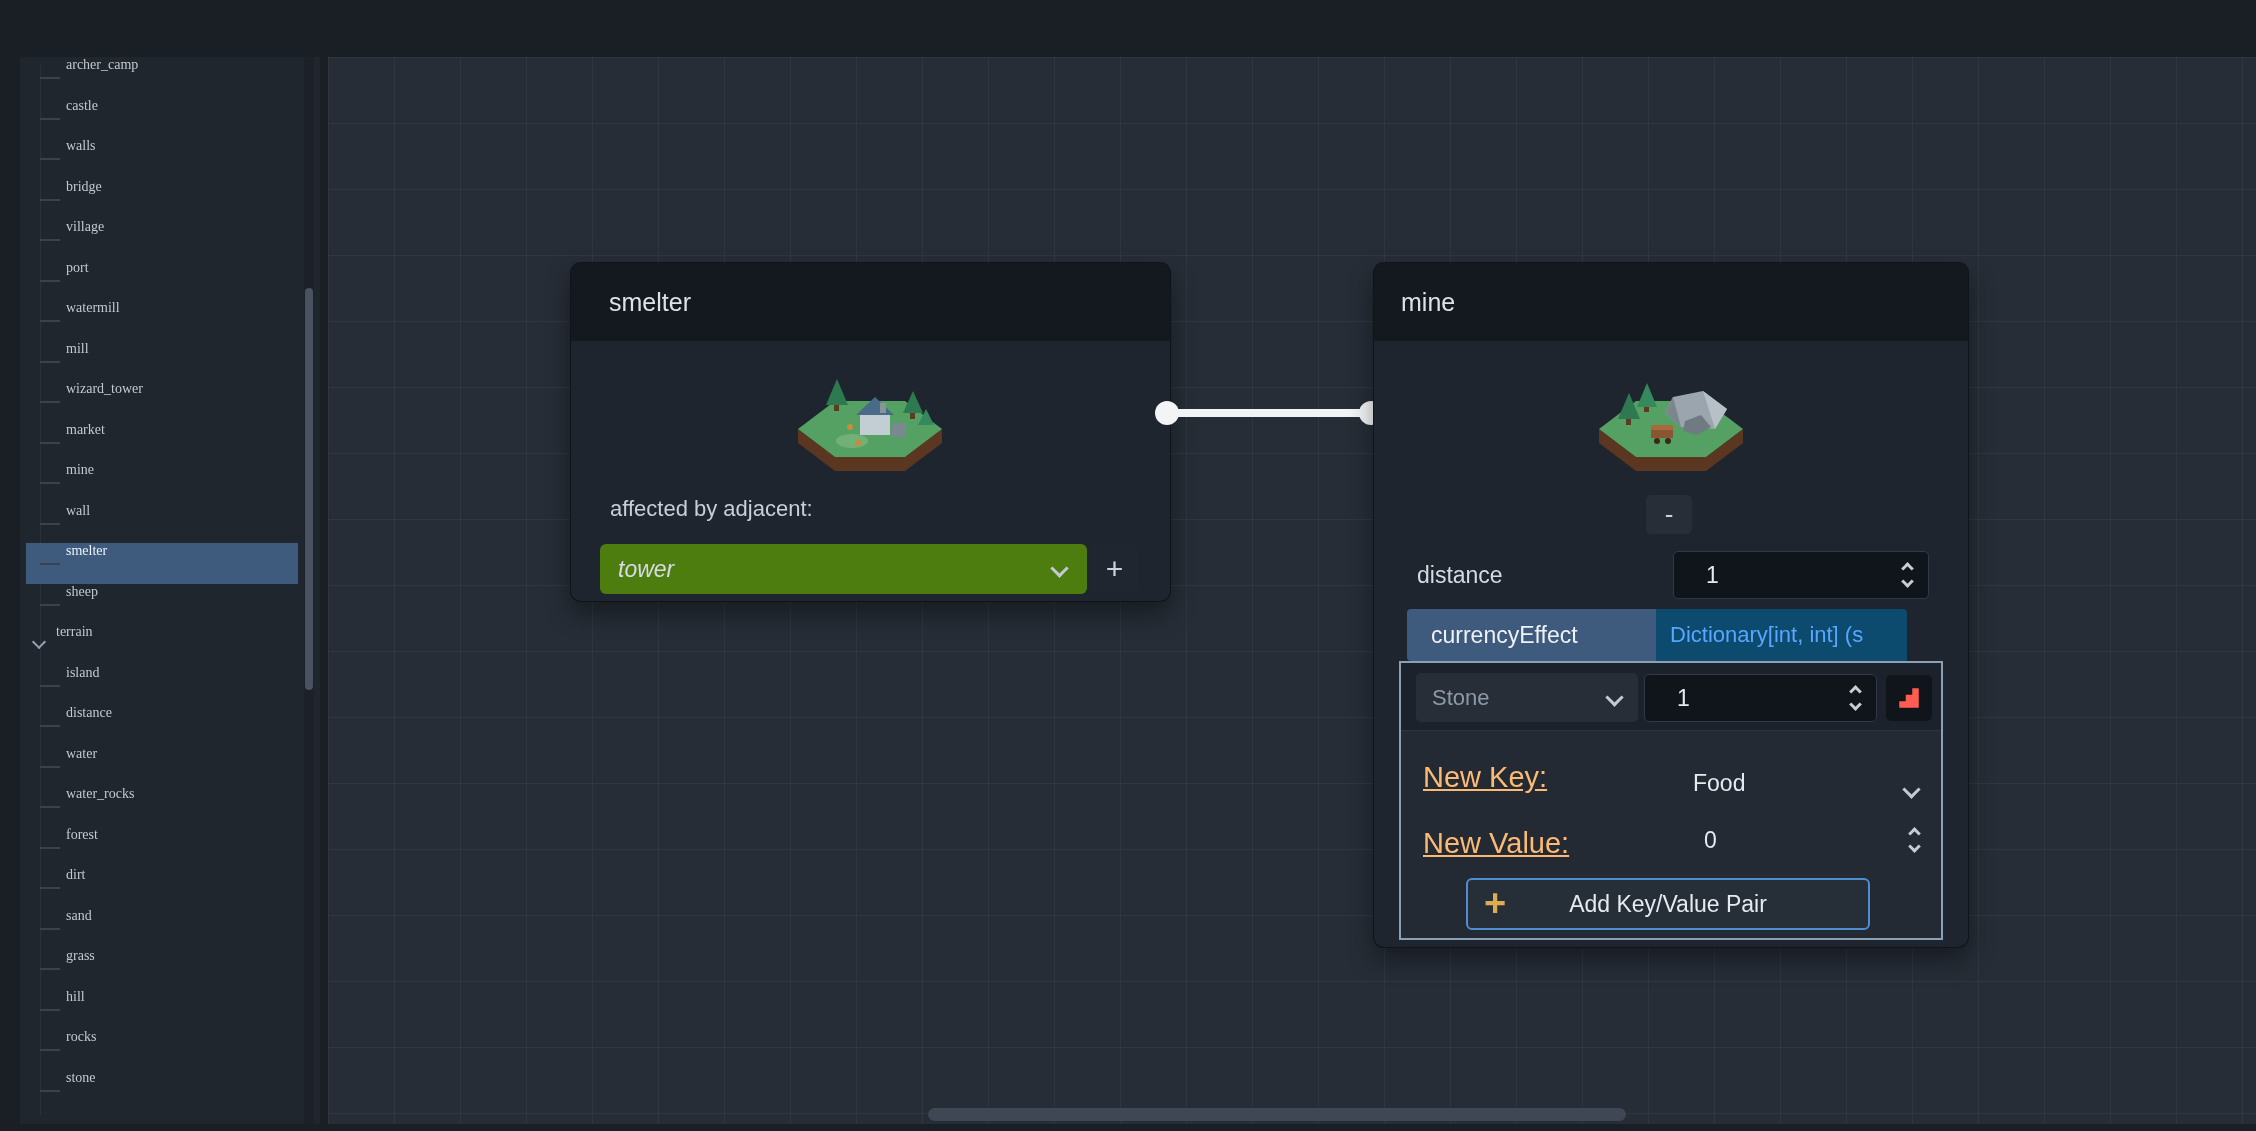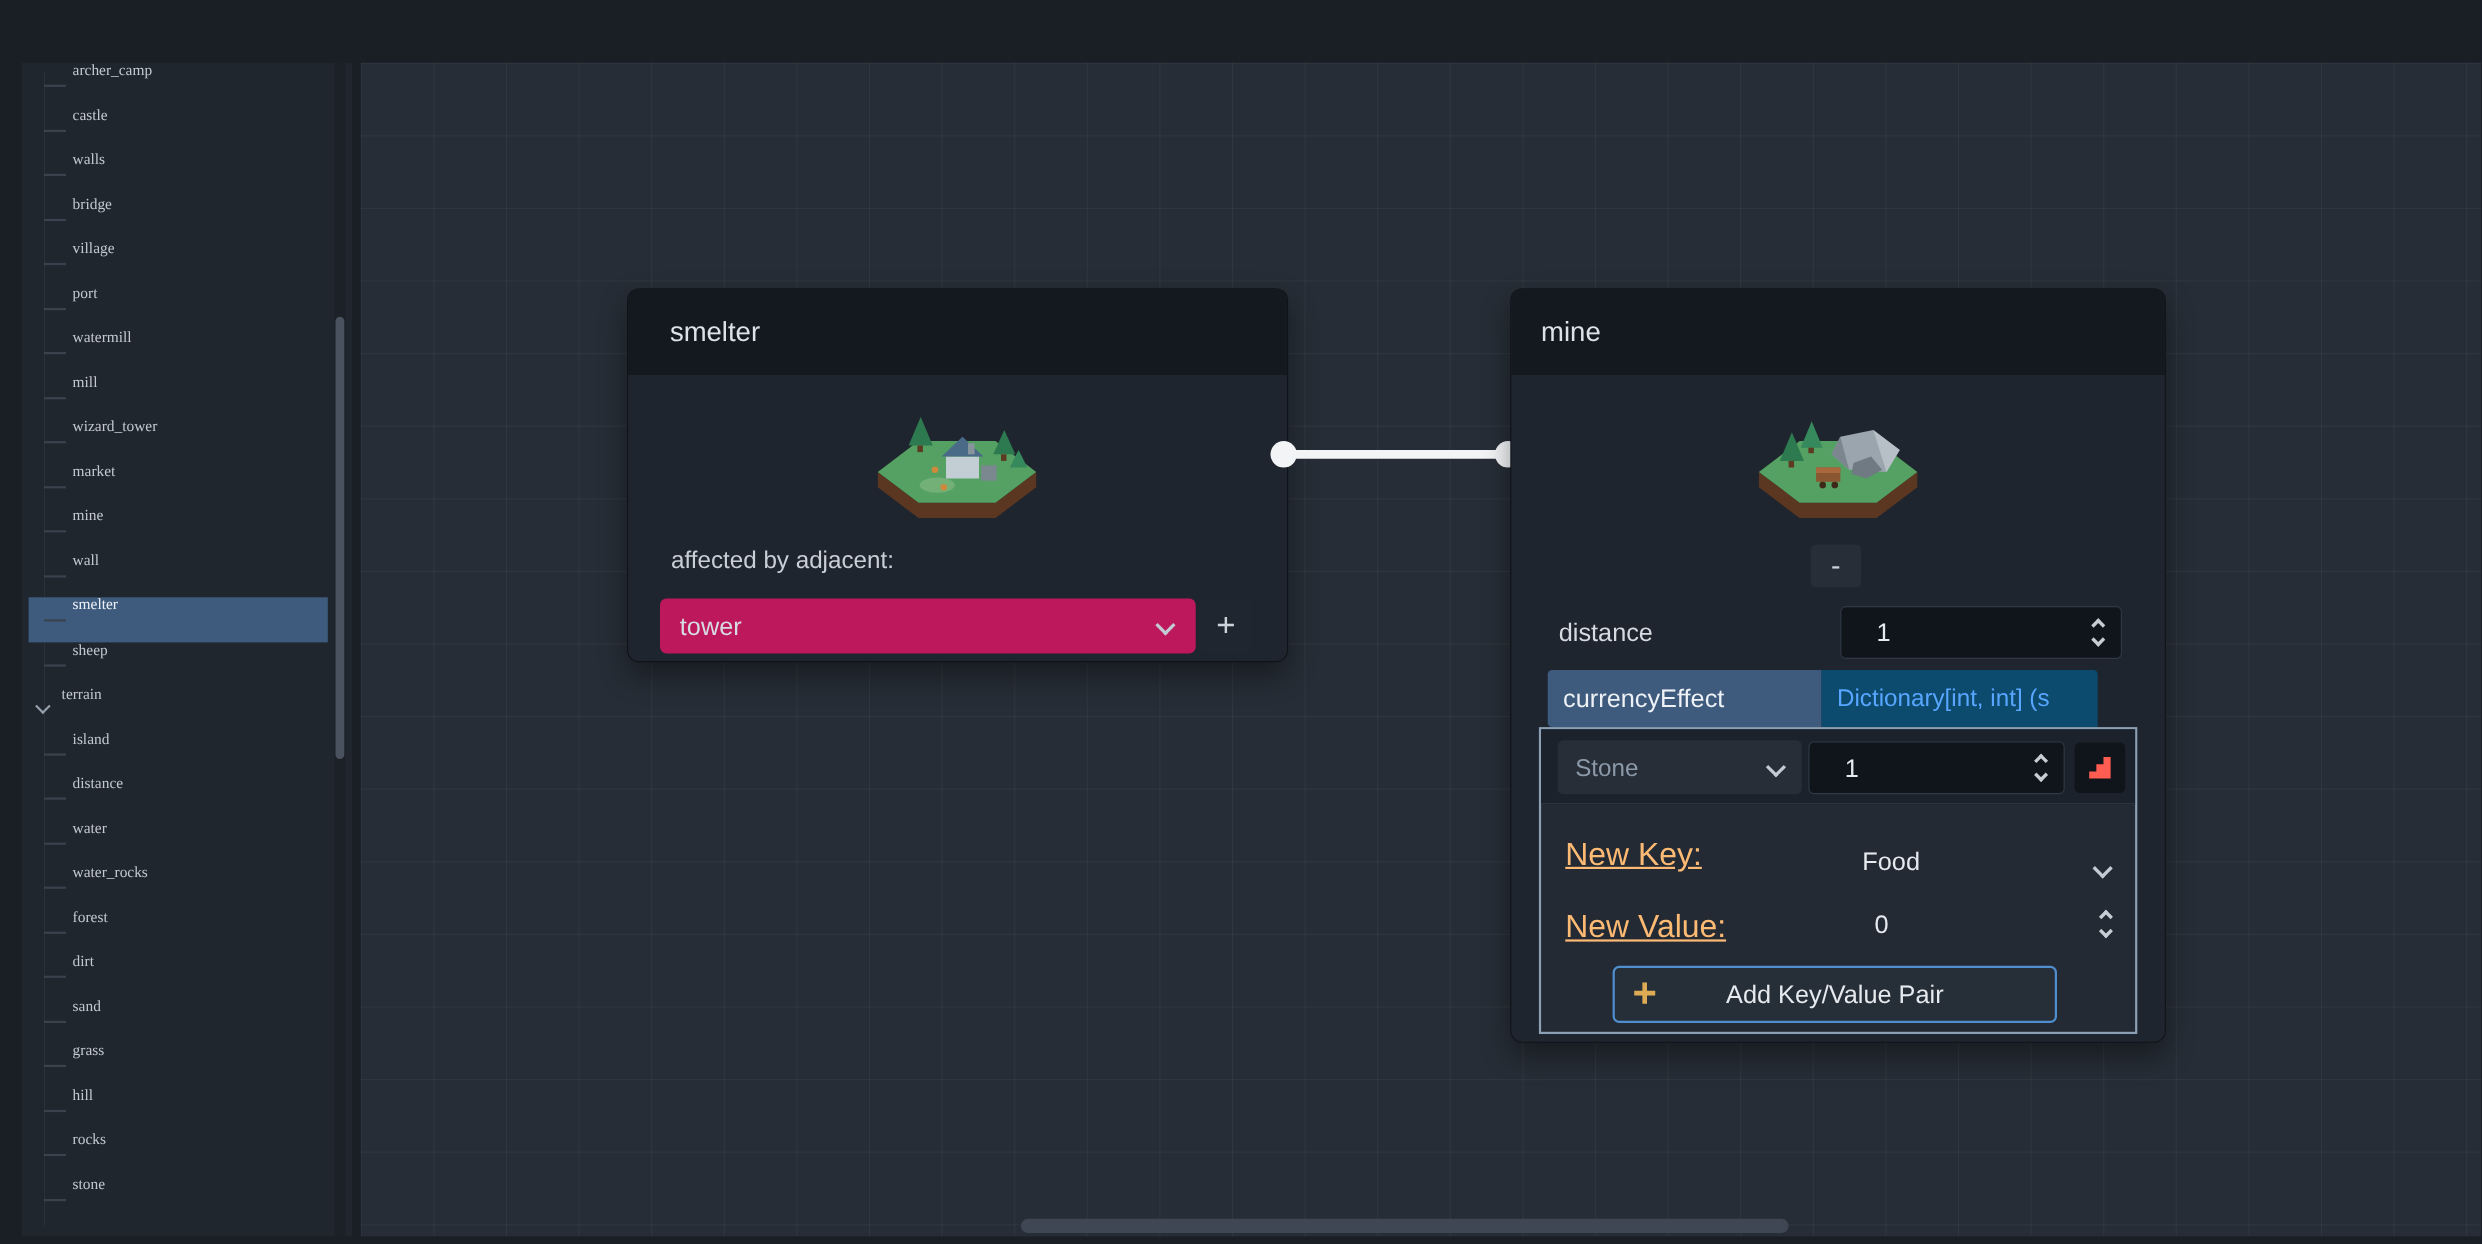--- a/index.html
+++ b/index.html
@@ -58,21 +58,21 @@
   .node-mine    { left:1046px; top:206px; width:594px; height:684px; }
 
   .tile { position:absolute; top:100px; }
   .node-smelter .tile { left:209px; }
   .node-mine .tile { left:207px; }
 
   .affected-label { position:absolute; left:39px; top:233px; font-size:22px; color:#c9cfd7; }
 
   .dropdown { display:flex; align-items:center; justify-content:space-between; }
   .adjacent-dd { position:absolute; left:29px; top:281px; width:487px; height:50px;
-    background:#be185d; border-radius:6px; padding:0 20px 0 18px; font-size:23px; color:#d7dce2; }
+    background:#4d7c0f; border-radius:6px; padding:0 20px 0 18px; font-size:23px; color:#d7dce2;font-style:italic; }
   .plus-btn { position:absolute; left:519px; top:281px; width:49px; height:50px; background:#20262f;
     border-radius:6px; display:flex; align-items:center; justify-content:center;
     font-size:30px; color:#cdd3da; }
 
   .chev { position:relative; width:16px; height:14px; flex:0 0 auto; }
   .chev::after { content:""; position:absolute; left:2px; top:0; width:10px; height:10px;
     border-right:3px solid #c3cad3; border-bottom:3px solid #c3cad3; transform:rotate(45deg); }
 
   .updown { display:flex; flex-direction:column; align-items:center; flex:0 0 auto; }
   .updown i { display:block; width:9px; height:9px;
@@ -84,21 +84,21 @@
   .minus-btn { position:absolute; left:272px; top:232px; width:46px; height:39px; background:#272e38;
     border:none; border-radius:5px; color:#ccd2d9; font-size:26px; font-family:inherit;
     display:flex; align-items:center; justify-content:center; }
   .dist-label { position:absolute; left:43px; top:299px; font-size:23px; color:#d6dbe1; }
   .spin { display:flex; align-items:center; justify-content:space-between;
     background:#10151c; border:1px solid #313946; border-radius:5px; }
   .spin-val { font-size:23px; color:#e6eaef; }
   .dist-spin { position:absolute; left:299px; top:288px; width:256px; height:48px; padding:0 16px 0 32px; }
 
   .ce-label { position:absolute; left:33px; top:346px; width:249px; height:52px; background:#3e5a7d;
-    border-radius:4px 0 0 4px; display:flex; align-items:center; padding-left:14px;
+    border-radius:4px 0 0 4px; display:flex; align-items:center; padding-left:24px;
     font-size:23px; color:#eef2f6; }
   .ce-type { position:absolute; left:282px; top:346px; width:251px; height:52px; background:#0c4a6e;
     border-radius:0 4px 0 0; display:flex; align-items:center; padding-left:14px;
     font-size:22px; color:#58a6ff; overflow:hidden; white-space:nowrap; }
 
   .dict-panel { position:absolute; left:25px; top:398px; width:544px; height:279px;
     border:2px solid #8ba0b4; background:#232a33; }
   .dict-row1 { position:absolute; left:0; top:0; width:100%; height:68px; background:#1b222b;
     border-bottom:1px solid #2c333e; }
   .key-dd { position:absolute; left:15px; top:10px; width:222px; height:49px; background:#272e38;

